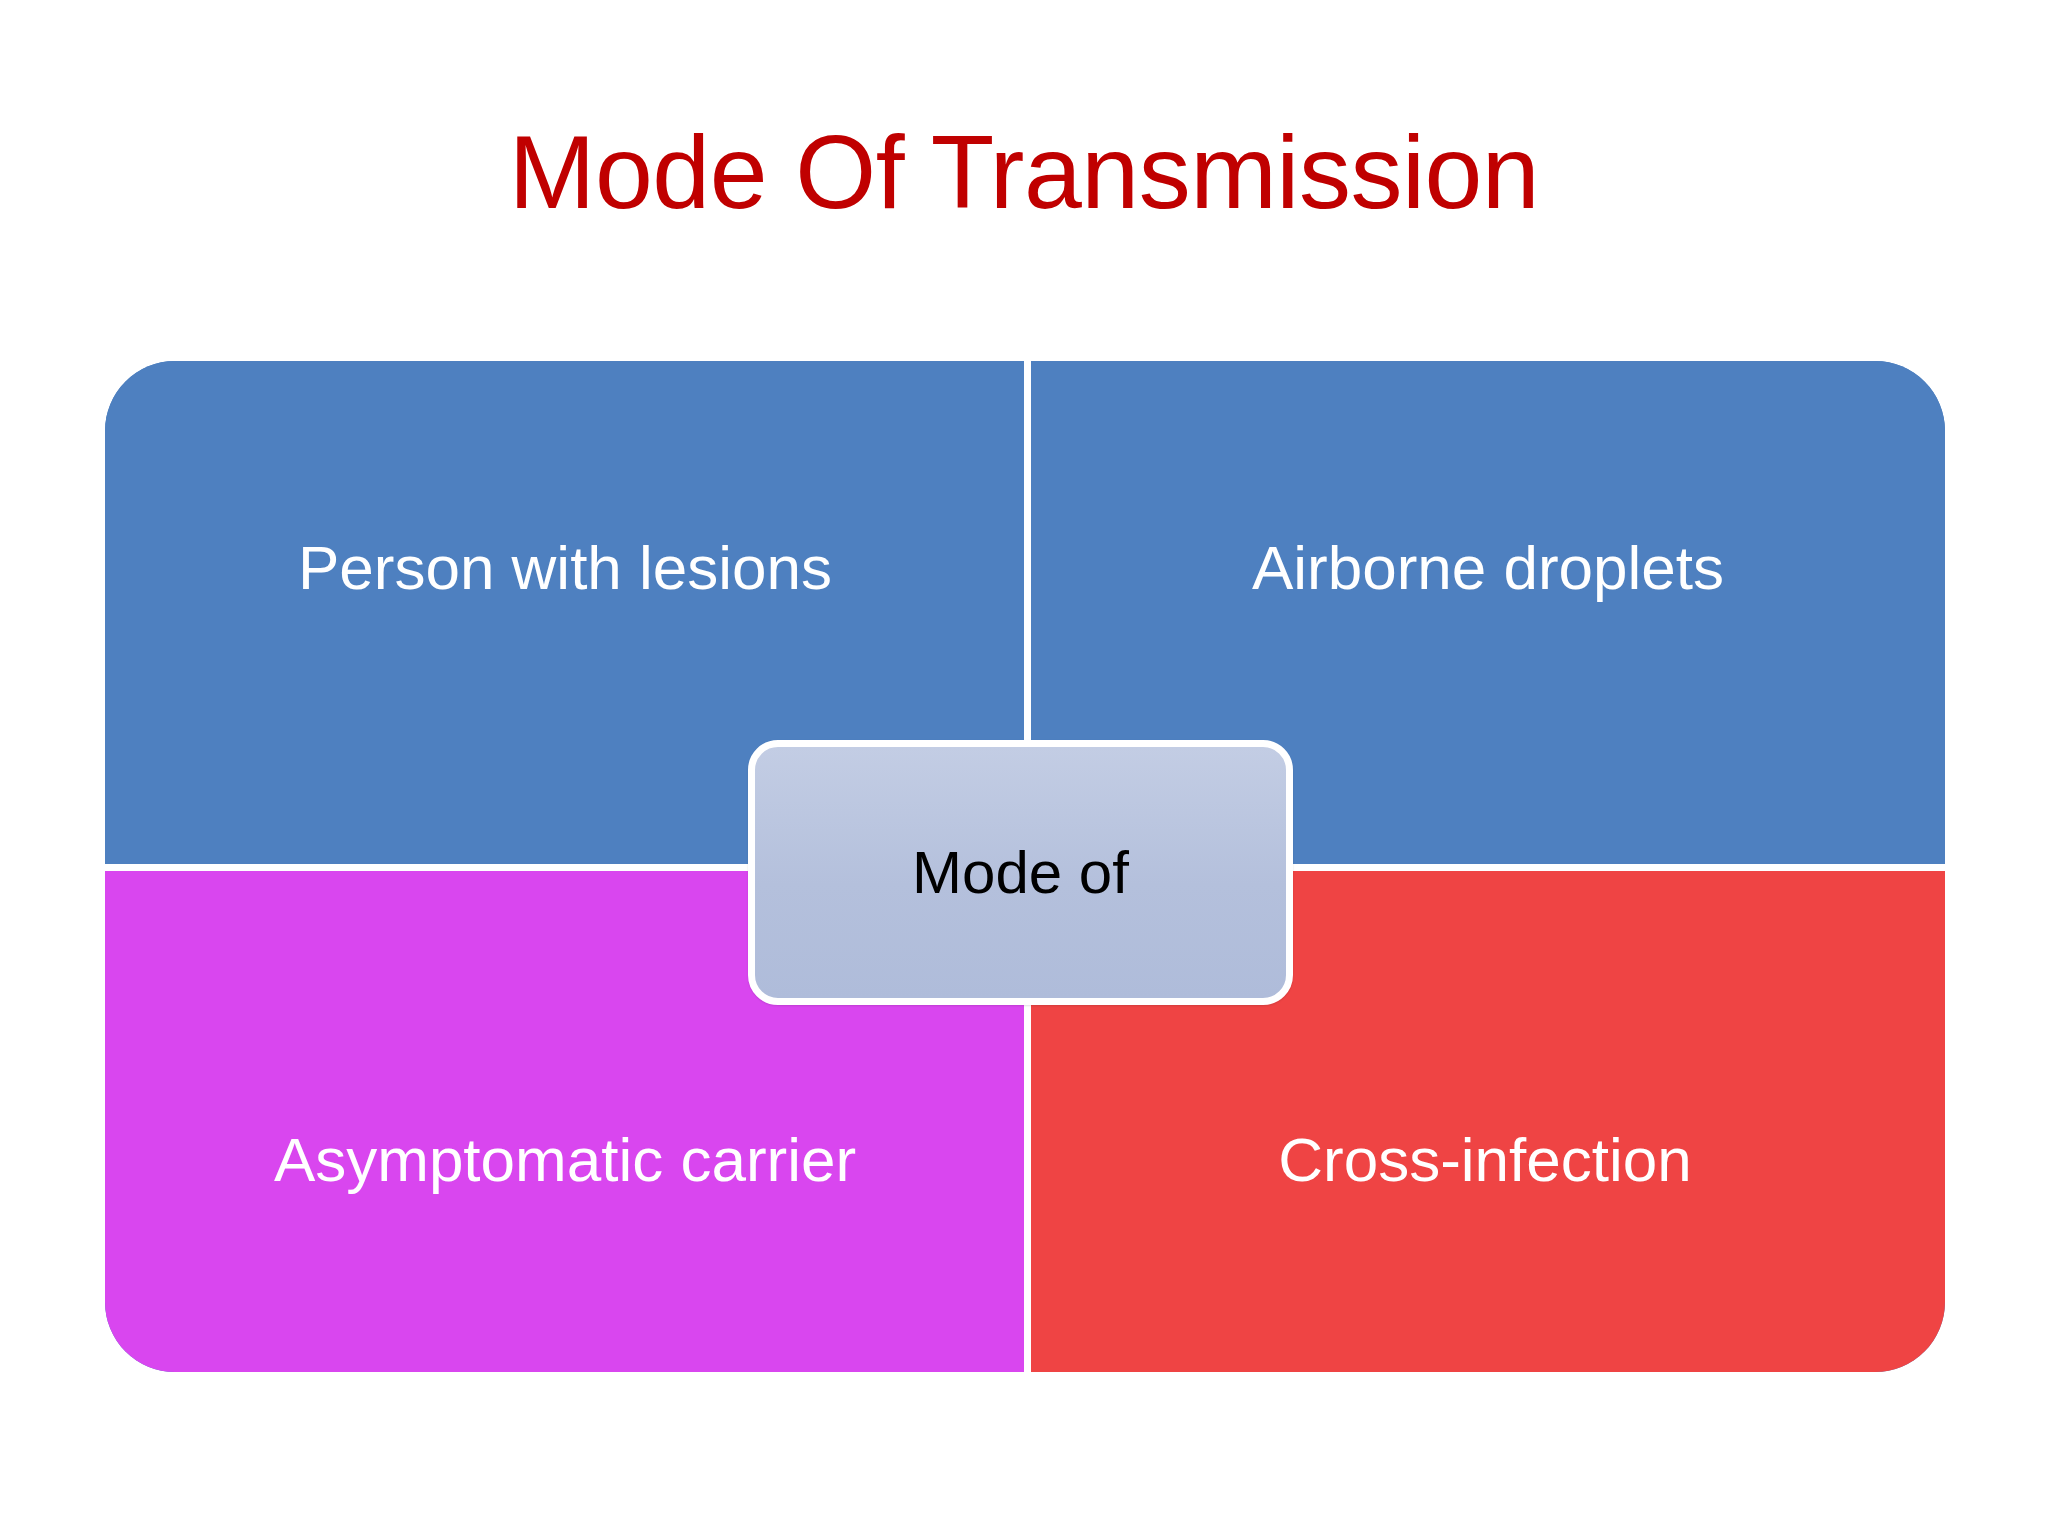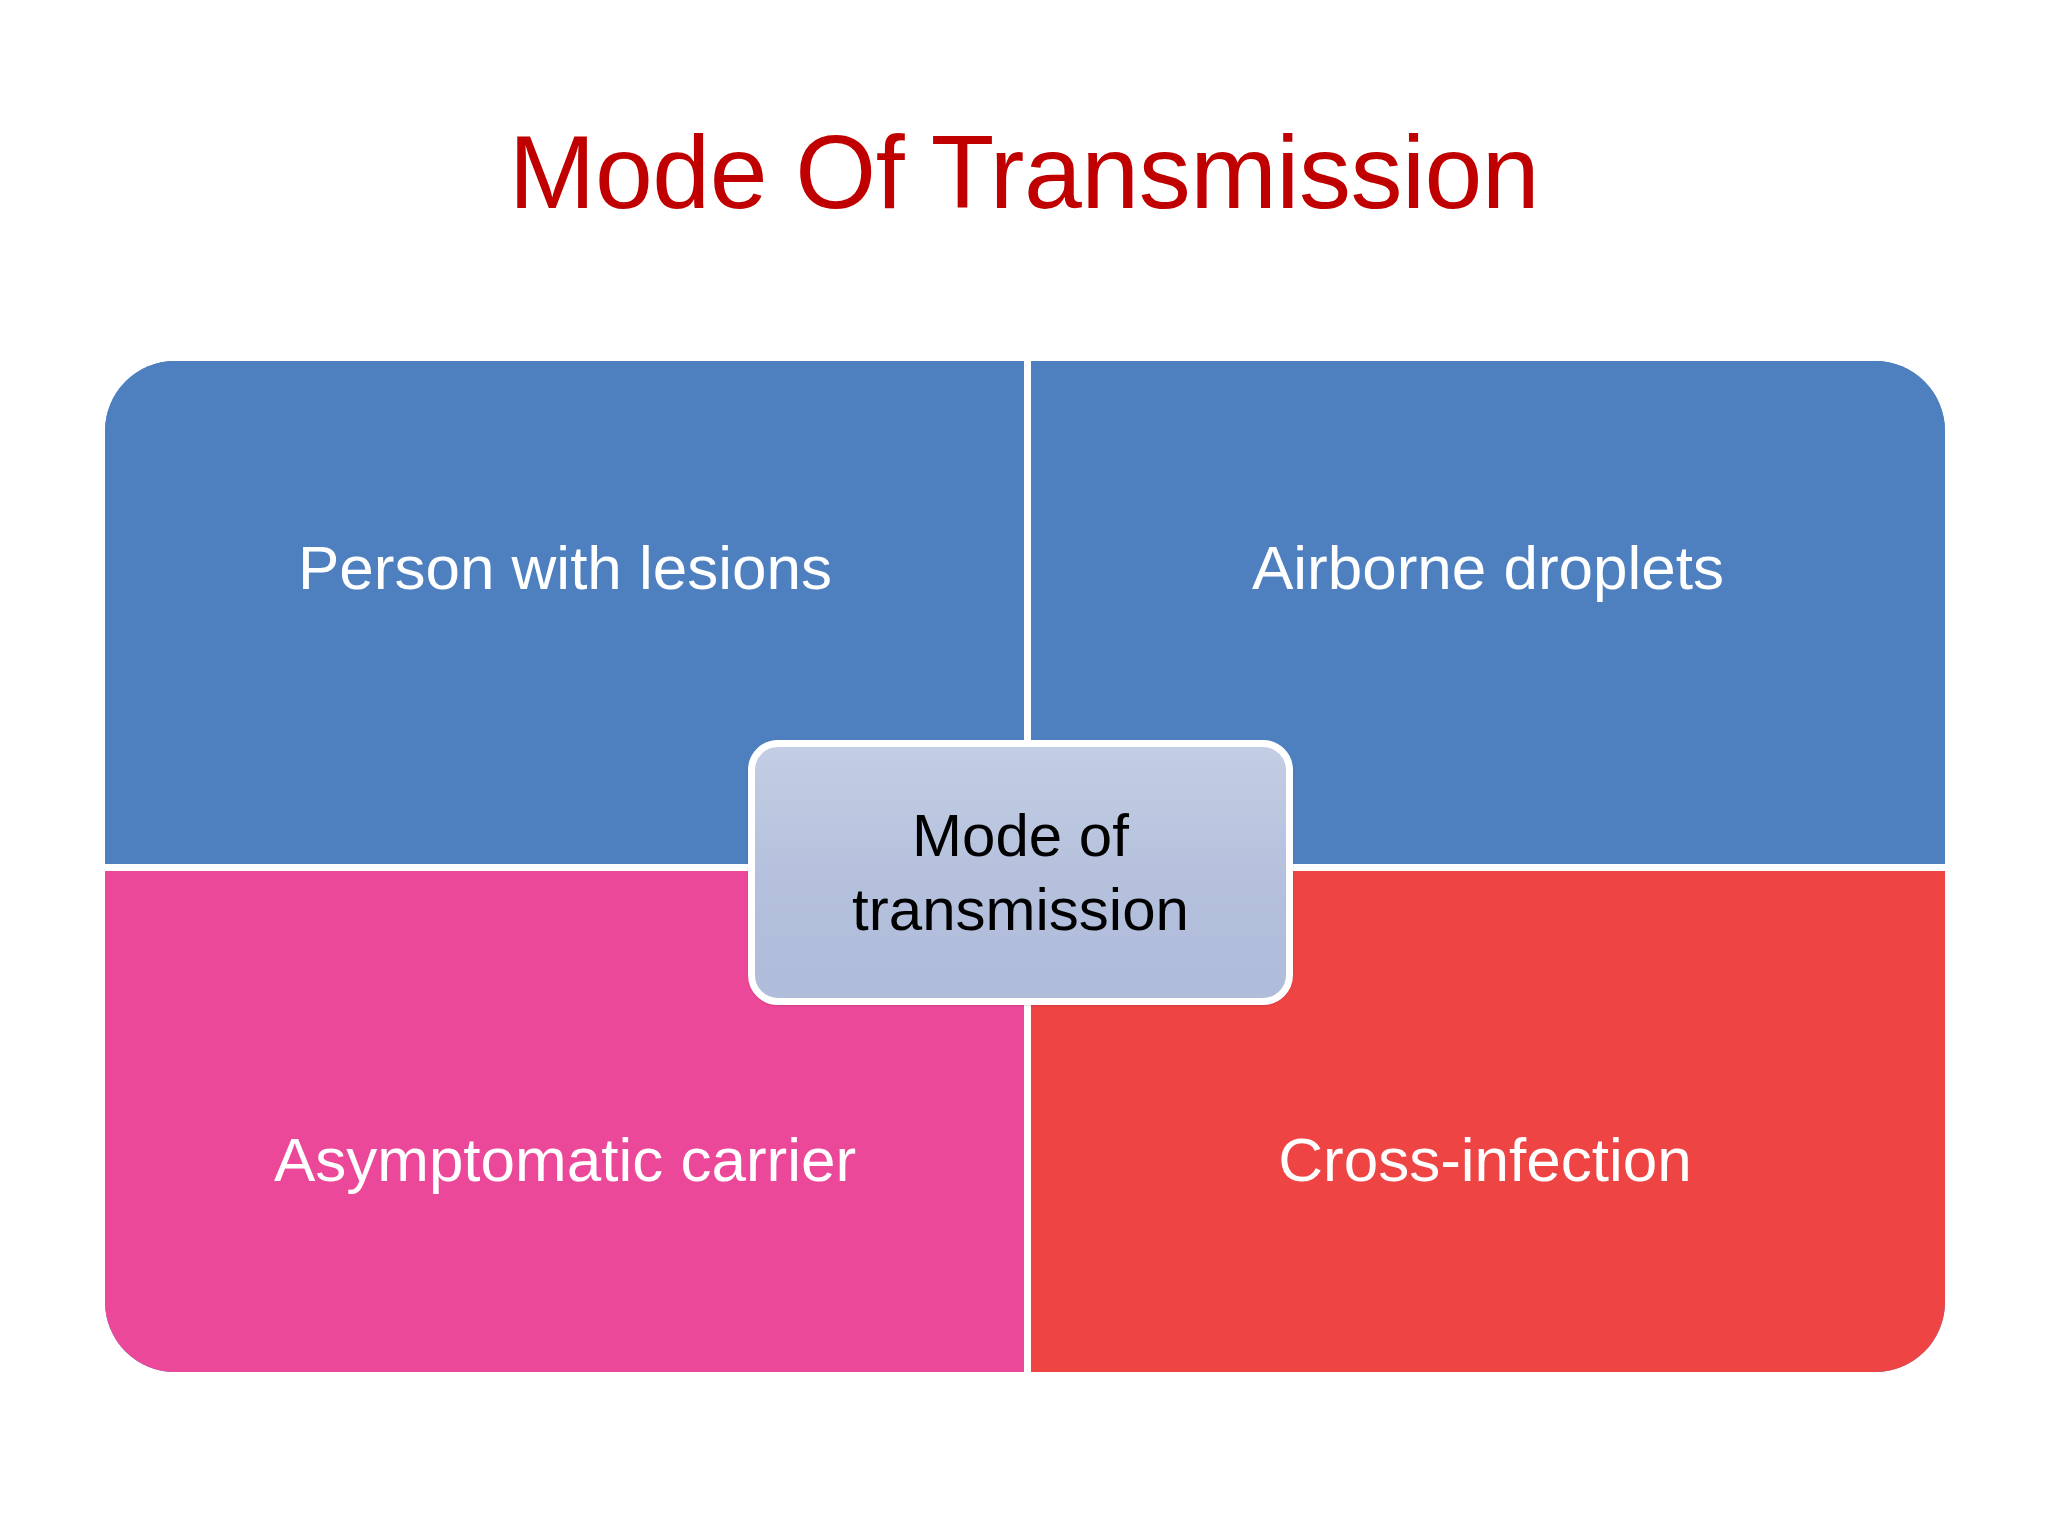--- a/index.html
+++ b/index.html
@@ -65,21 +65,21 @@
     padding: 0 26px;
   }
   .q-tl { left: 0;   top: 0;   }
   .q-tr { left: 50%; top: 0;   }
   .q-bl { left: 0;   top: 50%; }
   .q-br { left: 50%; top: 50%; }
 
   
   .q-tl { background: #4E80C0; }
   .q-tr { background: #4E80C0; padding-left: 32px; }
-  .q-bl { background: #ec4899; }
+  .q-bl { background: #d946ef; }
   .q-br { background: #ef4444; }
 
   .quadrant-label {
     color: #FFFFFF;
     font-family: "Liberation Sans", sans-serif;
     font-size: 62px;
     font-weight: 400;
     line-height: 1.15;
     text-align: center;
     white-space: nowrap;
@@ -160,17 +160,16 @@
     </div>
 
     <div class="divider-v"></div>
     <div class="divider-h"></div>
 
   </div>
 
   <div class="center-node">
     <div class="center-label">
       <span>Mode of</span><br>
-      <span>transmission</span>
     </div>
   </div>
 
 </div>
 
 </body></html>

